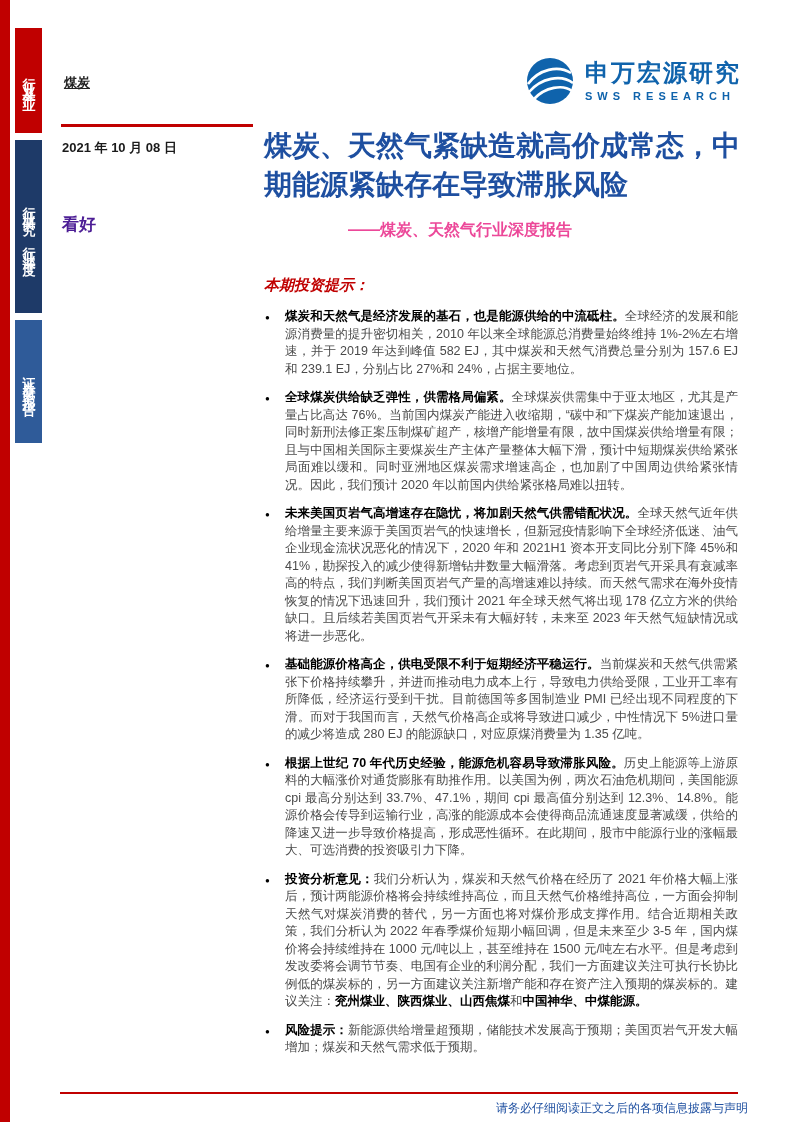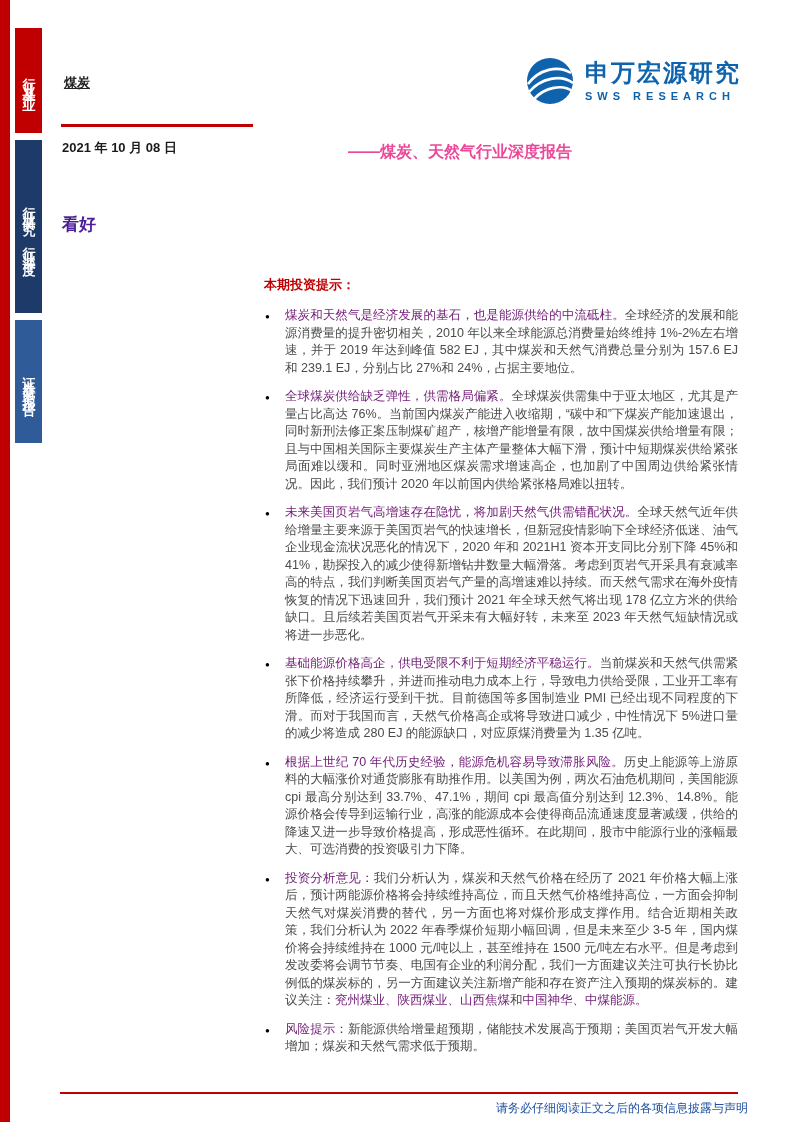--- a/index.html
+++ b/index.html
@@ -40,32 +40,32 @@
   .date { position:absolute; left:62px; top:139px; font-size:13px; font-weight:bold; color:#1a1a1a; }
   .rating { position:absolute; left:62px; top:213px; font-size:17px; font-weight:bold; color:#4c1d95; }
 
   
   .title-block { position:absolute; left:264px; top:126px; width:476px; }
   .report-title { font-size:28px; line-height:39px; font-weight:bold; color:var(--title-blue); }
   .report-subtitle { margin-top:16px; margin-left:84px; font-size:16px; font-weight:bold; color:#ec4899; }
 
   
   .body { position:absolute; left:264px; top:276px; width:474px; }
-  .tips-label { font-size:13px; font-weight:bold; color:var(--accent-red); margin-bottom:13px; }
+  .tips-label { font-size:15px; font-weight:bold; color:var(--accent-red); margin-bottom:13px;font-style:italic; }
   .bullets { list-style:none; }
   .bullets li {
     position:relative; padding-left:21px; margin-bottom:11px;
     font-size:12.5px; line-height:17.5px; color:#4a4a4a;
     text-align:justify;
   }
   .bullets li::before {
     content:"●"; position:absolute; left:1px; top:1px;
     font-size:8px; color:#000;
   }
-  .seg-bold { font-weight:normal; color:#701a75; }
+  .seg-bold { font-weight:bold; color:#000000; }
 
   
   .footer-line { position:absolute; left:60px; top:1092px; width:678px; height:2px; background:var(--accent-red); }
   .disclaimer { position:absolute; top:1100px; right:45px; font-size:12px; color:var(--title-blue); }
 </style>
 </head>
 <body>
 
 <div class="page">
 
@@ -94,20 +94,21 @@
       <span class="logo-title">申万宏源研究</span>
       <span class="logo-sub">SWS RESEARCH</span>
     </div>
   </div>
 
   <div class="top-red-line"></div>
   <div class="date">2021 年 10 月 08 日</div>
   <div class="rating">看好</div>
 
   <div class="title-block">
+    <h1 class="report-title">煤炭、天然气紧缺造就高价成常态，中期能源紧缺存在导致滞胀风险</h1>
     <div class="report-subtitle">——煤炭、天然气行业深度报告</div>
   </div>
 
   <div class="body">
     <div class="tips-label">本期投资提示：</div>
     <ul class="bullets">
         <li><span class="seg seg-bold">煤炭和天然气是经济发展的基石，也是能源供给的中流砥柱。</span><span class="seg">全球经济的发展和能源消费量的提升密切相关，2010 年以来全球能源总消费量始终维持 1%-2%左右增速，并于 2019 年达到峰值 582 EJ，其中煤炭和天然气消费总量分别为 157.6 EJ 和 239.1 EJ，分别占比 27%和 24%，占据主要地位。</span></li>
         <li><span class="seg seg-bold">全球煤炭供给缺乏弹性，供需格局偏紧。</span><span class="seg">全球煤炭供需集中于亚太地区，尤其是产量占比高达 76%。当前国内煤炭产能进入收缩期，“碳中和”下煤炭产能加速退出，同时新刑法修正案压制煤矿超产，核增产能增量有限，故中国煤炭供给增量有限；且与中国相关国际主要煤炭生产主体产量整体大幅下滑，预计中短期煤炭供给紧张局面难以缓和。同时亚洲地区煤炭需求增速高企，也加剧了中国周边供给紧张情况。因此，我们预计 2020 年以前国内供给紧张格局难以扭转。</span></li>
         <li><span class="seg seg-bold">未来美国页岩气高增速存在隐忧，将加剧天然气供需错配状况。</span><span class="seg">全球天然气近年供给增量主要来源于美国页岩气的快速增长，但新冠疫情影响下全球经济低迷、油气企业现金流状况恶化的情况下，2020 年和 2021H1 资本开支同比分别下降 45%和 41%，勘探投入的减少使得新增钻井数量大幅滑落。考虑到页岩气开采具有衰减率高的特点，我们判断美国页岩气产量的高增速难以持续。而天然气需求在海外疫情恢复的情况下迅速回升，我们预计 2021 年全球天然气将出现 178 亿立方米的供给缺口。且后续若美国页岩气开采未有大幅好转，未来至 2023 年天然气短缺情况或将进一步恶化。</span></li>
         <li><span class="seg seg-bold">基础能源价格高企，供电受限不利于短期经济平稳运行。</span><span class="seg">当前煤炭和天然气供需紧张下价格持续攀升，并进而推动电力成本上行，导致电力供给受限，工业开工率有所降低，经济运行受到干扰。目前德国等多国制造业 PMI 已经出现不同程度的下滑。而对于我国而言，天然气价格高企或将导致进口减少，中性情况下 5%进口量的减少将造成 280 EJ 的能源缺口，对应原煤消费量为 1.35 亿吨。</span></li>

